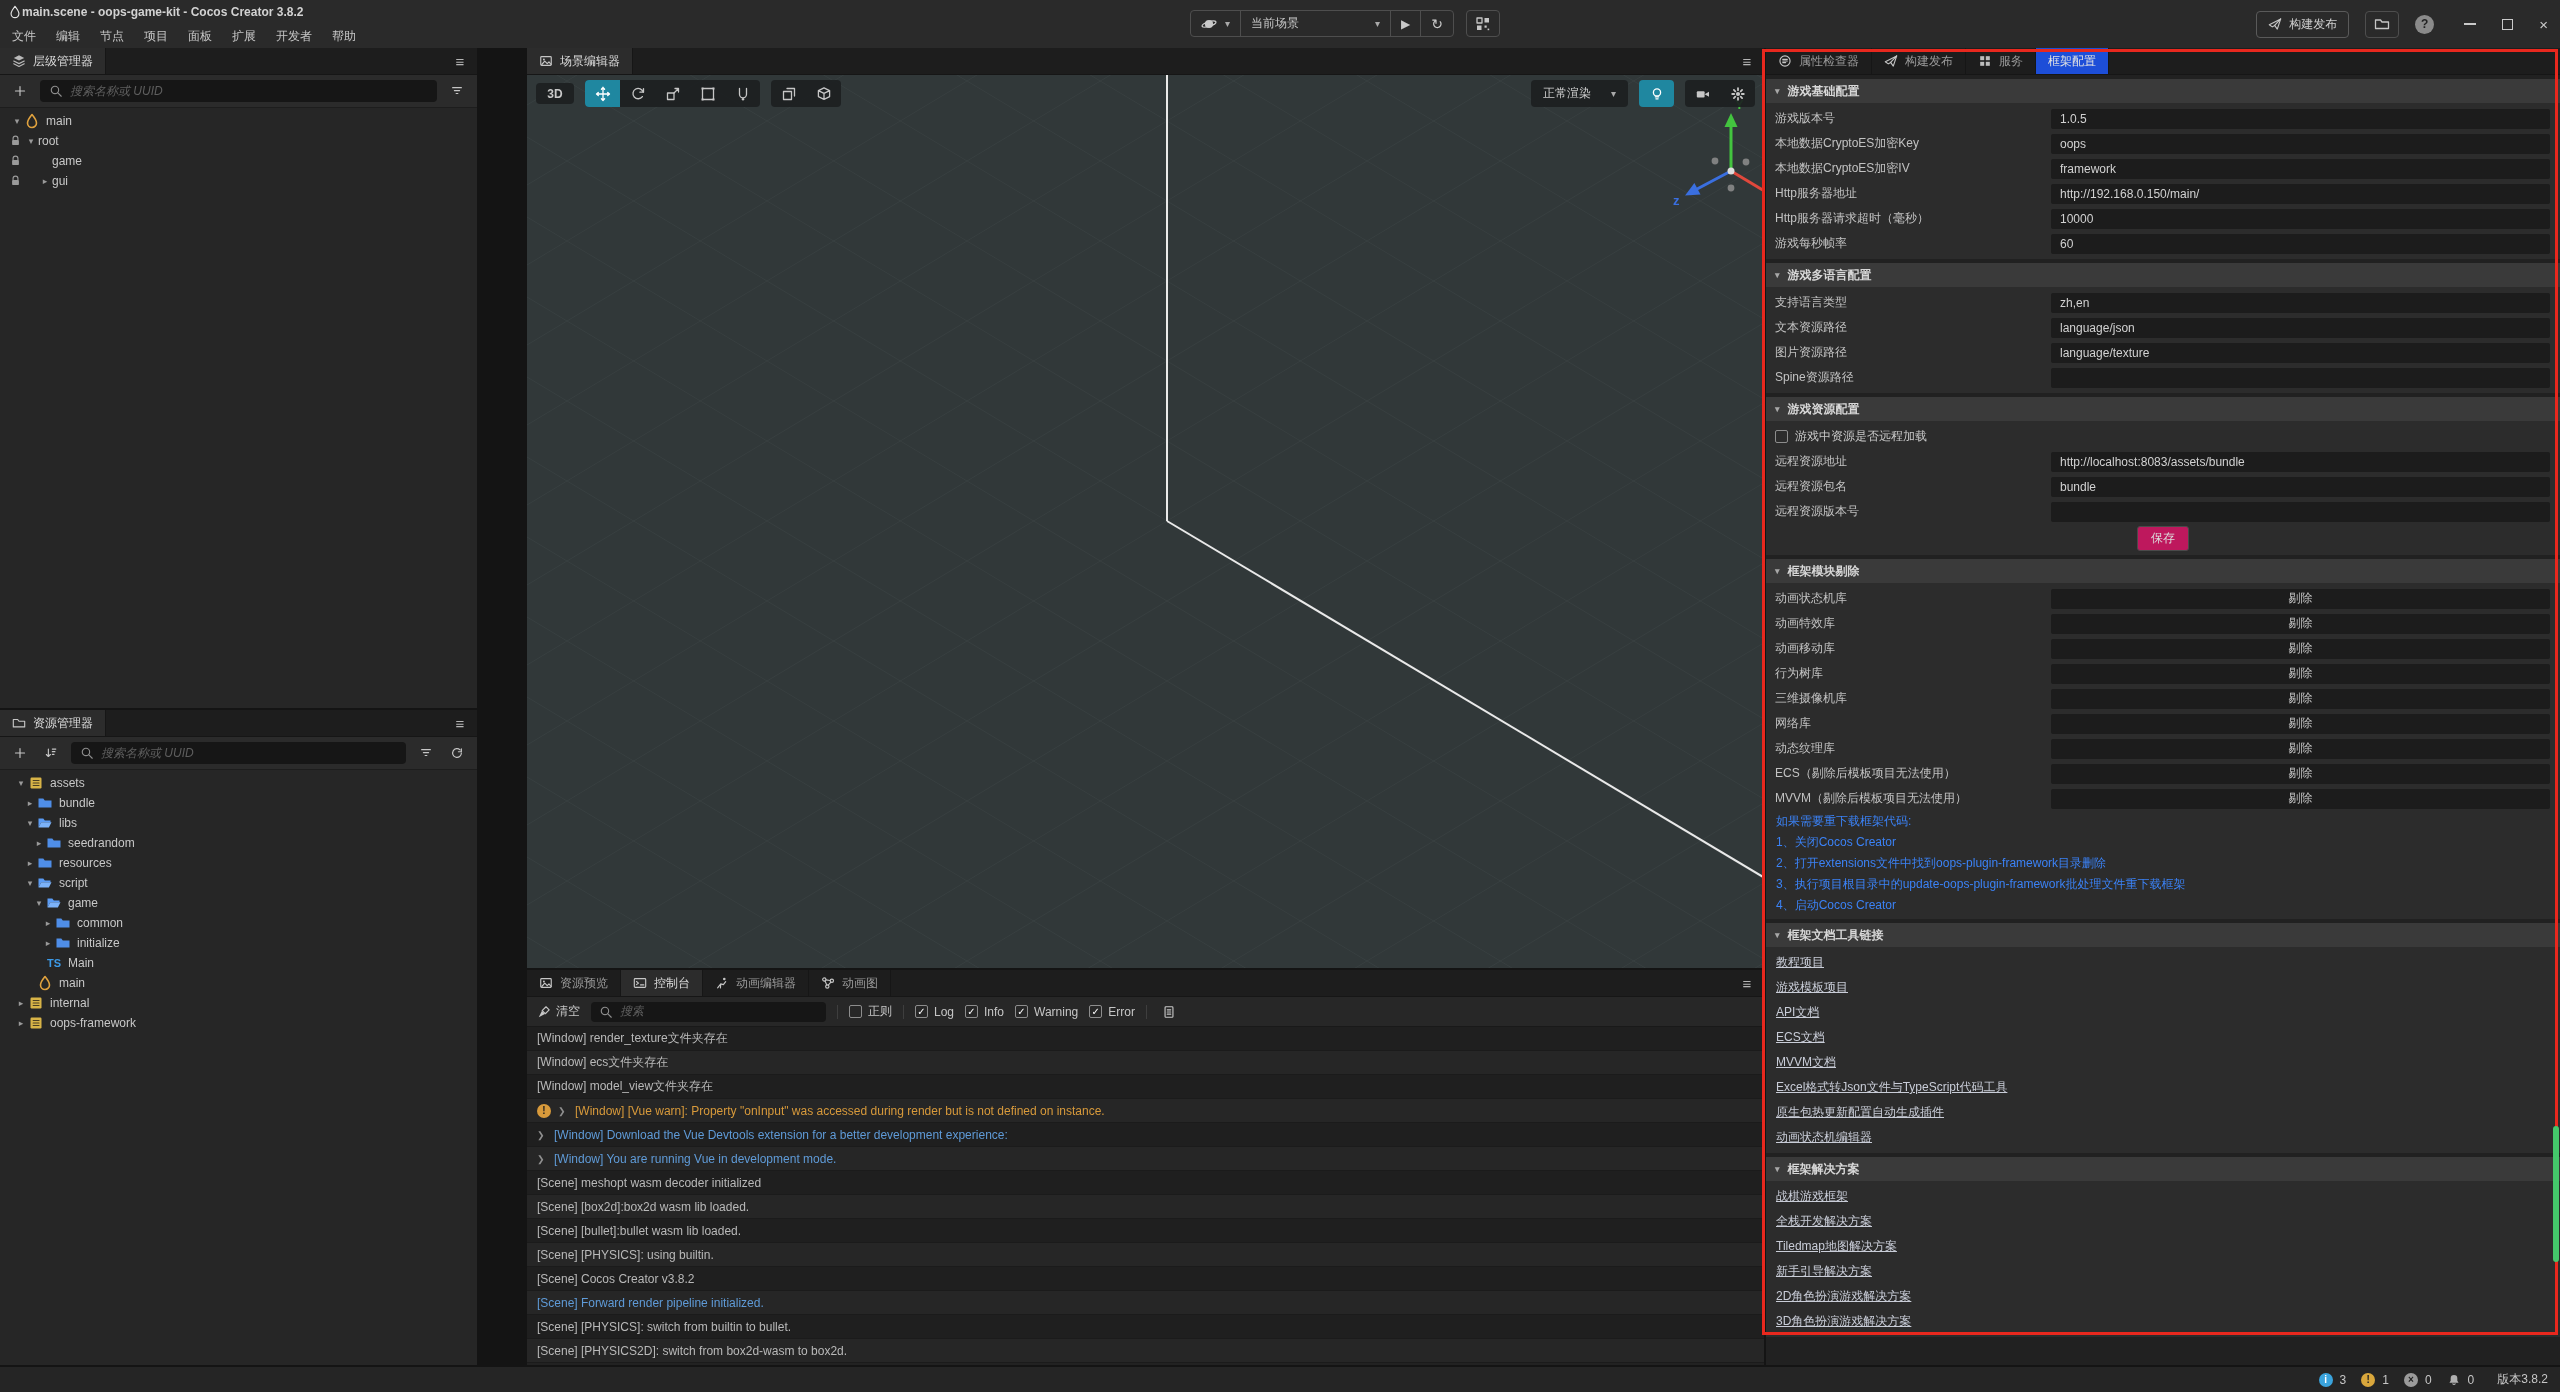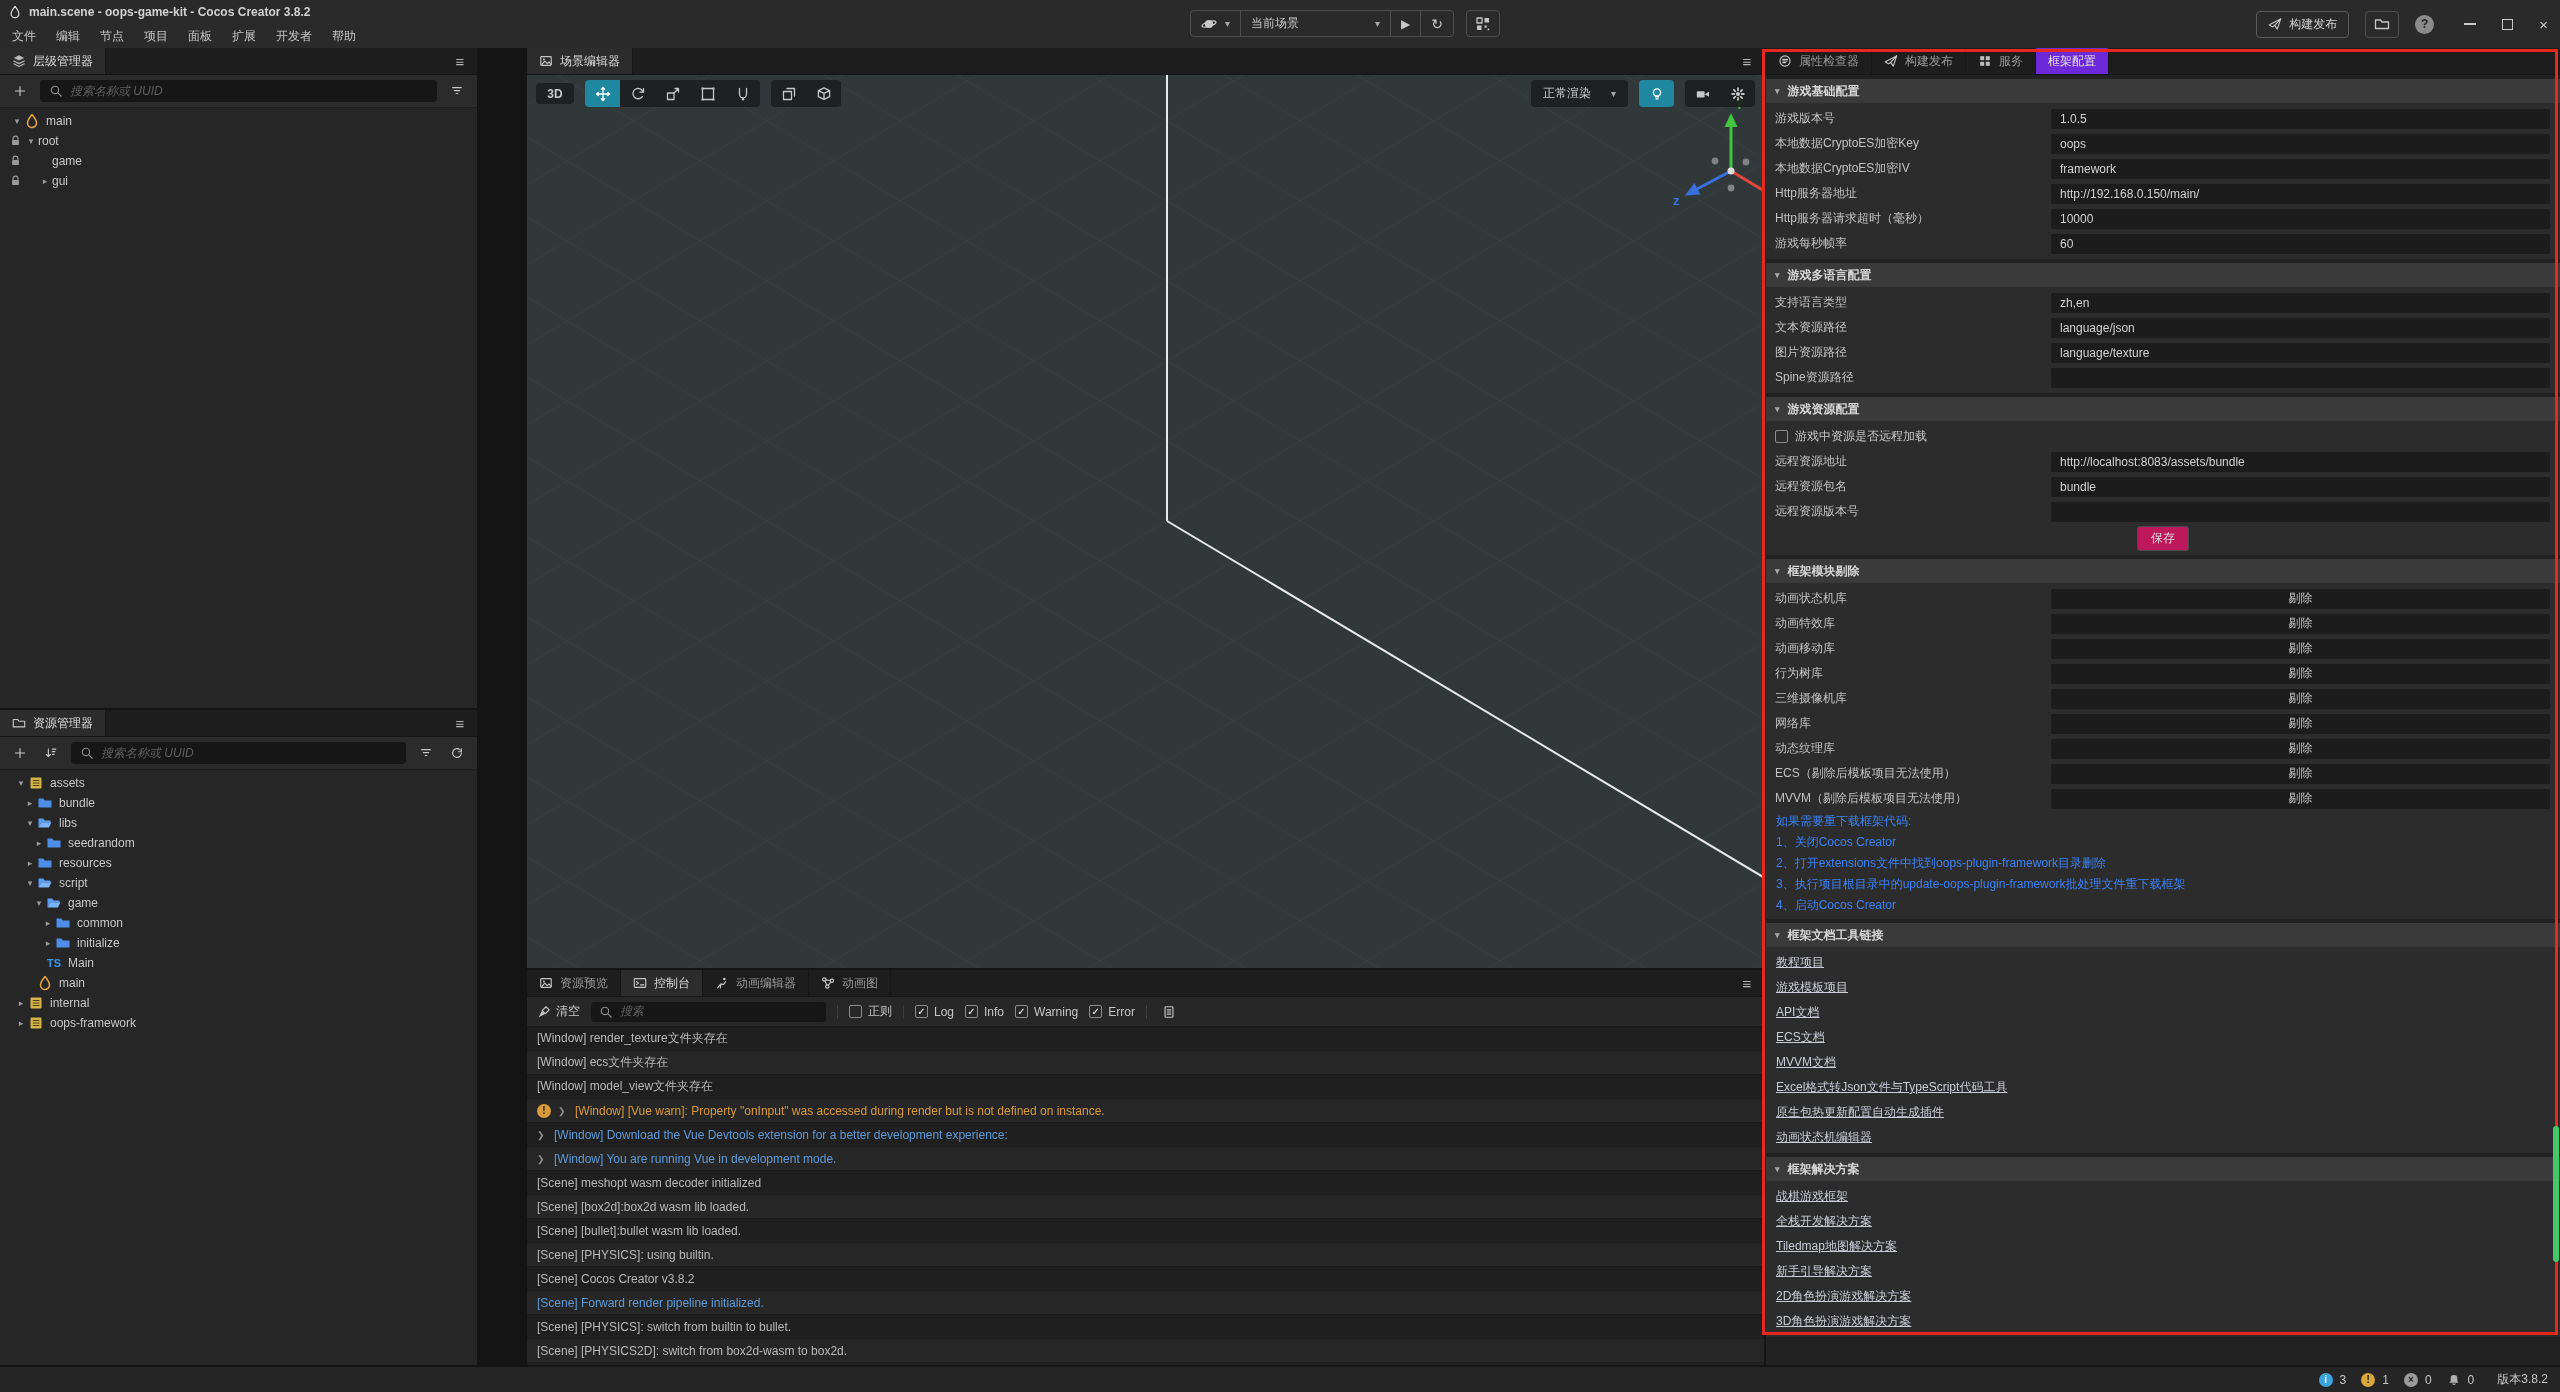--- a/index.html
+++ b/index.html
@@ -2,21 +2,21 @@
 <html><head>
 <meta charset="utf-8">
 <style>
   * { box-sizing: border-box; margin:0; padding:0; }
   html,body { width:2560px; height:1392px; overflow:hidden; }
   body { font-family:"Liberation Sans", sans-serif; font-size:12px; color:#c8c8c8; background:#141414; }
   .app { position:relative; width:2560px; height:1392px; }
 
   
   .titlebar { position:absolute; top:0; left:0; right:0; height:48px; background:#2a2a2a; z-index:20; }
-  .title-row { display:flex; align-items:center; height:24px; padding-left:8px; gap:7px; }
+  .title-row { display:flex; align-items:center; height:24px; padding-left:8px; }
   .title-text { color:#d2d2d2; font-weight:bold; }
   .menu-row { display:flex; align-items:center; height:24px; padding-left:2px; }
   .menu-item { padding:0 10px; color:#c6c6c6; }
   .tb-center { position:absolute; left:1190px; top:10px; display:flex; gap:12px; align-items:center; }
   .group { display:flex; align-items:stretch; border:1px solid #4e4e4e; border-radius:4px; height:27px; background:#2a2a2a; overflow:hidden; }
   .gseg { display:flex; align-items:center; gap:8px; padding:0 10px; }
   .gseg + .gseg { border-left:1px solid #4e4e4e; }
   .caret { color:#a9a9a9; font-size:10px; }
   .sq-btn { width:34px; height:27px; border:1px solid #4e4e4e; border-radius:4px; display:flex; align-items:center; justify-content:center; }
   .tb-right { position:absolute; right:12px; top:0; height:48px; display:flex; align-items:center; gap:16px; }
@@ -79,21 +79,21 @@
   .log-row { height:24px; display:flex; align-items:center; padding:0 10px; gap:7px; border-bottom:1px solid #1b1b1b; color:#b9b9b9; white-space:nowrap; }
   .log-row:nth-child(odd) { background:#1f1f1f; }
   .log-row:nth-child(even) { background:#262626; }
   .log-text.warn { color:#d89a3b; }
   .log-text.info { color:#5f9bd8; }
   .warn-badge { width:14px; height:14px; border-radius:50%; background:#d89a3b; color:#1d1d1d; font-weight:bold; font-size:10px; display:flex; align-items:center; justify-content:center; flex-shrink:0; }
   .expander { color:#8f8f8f; font-size:9px; width:10px; flex-shrink:0; }
 
   
   .insp-tabs { height:27px; background:#1d1d1d; display:flex; align-items:stretch; flex-shrink:0; }
-  .insp-tabs .ptab.active { background:#6d28d9; color:#e2e2e2; }
+  .insp-tabs .ptab.active { background:#1d4ed8; color:#e2e2e2; }
   .insp-body { flex:1; overflow:hidden; }
   .section { margin-top:4px; background:#2c2c2c; }
   .sec-header { height:24px; background:#3a3a3a; display:flex; align-items:center; gap:8px; padding:0 9px; font-weight:bold; color:#d8d8d8; }
   .sec-chev { color:#a8a8a8; font-size:9px; }
   .sec-body { padding:3px 0; }
   .frow { height:25px; display:flex; align-items:center; padding:0 10px 0 9px; gap:10px; }
   .flabel { width:266px; flex-shrink:0; color:#c2c2c2; white-space:nowrap; overflow:hidden; }
   .finput { flex:1; height:20px; background:#1c1c1c; border-radius:2px; display:flex; align-items:center; padding:0 9px; color:#d2d2d2; min-width:0; }
   .fmodule { flex:1; height:20px; background:#1c1c1c; border-radius:2px; display:flex; align-items:center; justify-content:center; color:#c8c8c8; }
   .ftext { height:21px; display:flex; align-items:center; padding:0 10px; color:#3b82f6; white-space:nowrap; }

